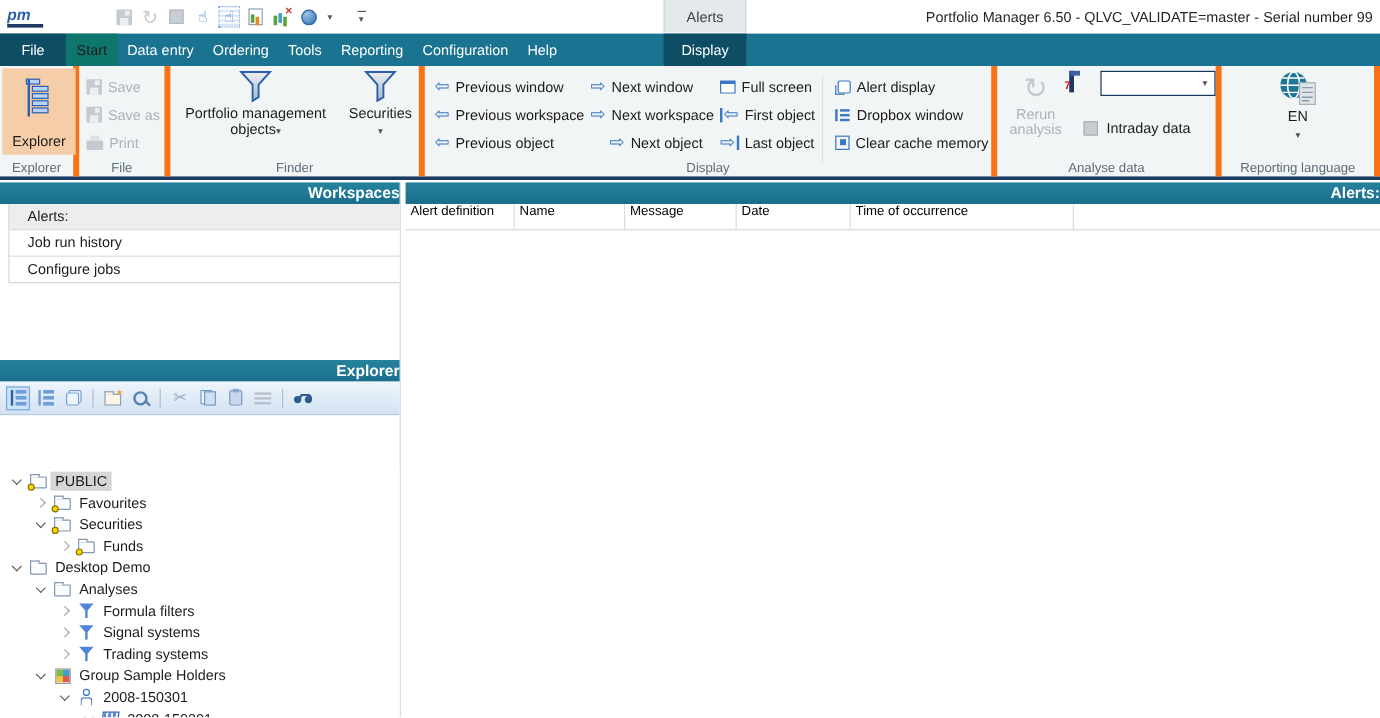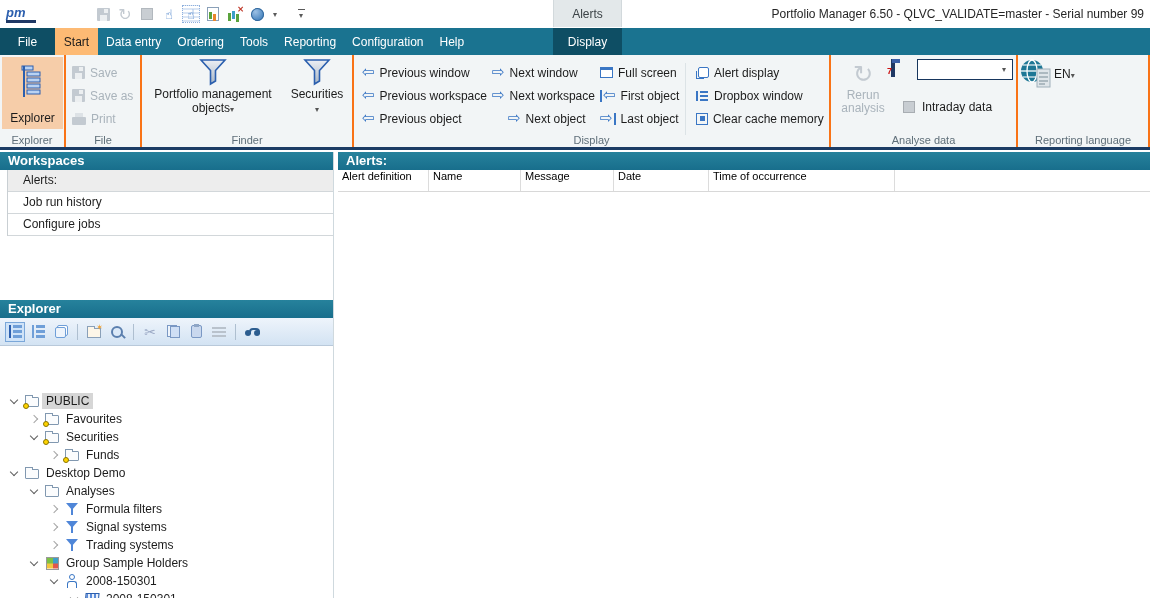--- a/index.html
+++ b/index.html
@@ -36,26 +36,26 @@
   .q-more::before { content:""; width:7px; height:1px; background:#5a5a5a; margin-bottom:1px; }
   .ctx-group { position:absolute; left:553px; top:0; width:69px; height:27px; background:#e3e8ea;
     border-left:1px solid #d2d9dc; border-right:1px solid #d2d9dc; color:#3c4347;
     display:flex; align-items:center; justify-content:center; }
   .win-title { position:absolute; right:6px; top:0; height:27px; display:flex; align-items:center; color:#262626; }
 
   
   .tabbar { position:absolute; left:0; top:28px; width:1150px; height:27px; background:#1a7390; display:flex; }
   .rtab { height:27px; display:flex; align-items:center; justify-content:center; color:#fff; padding:0 8px; cursor:default; }
   .rtab-file { width:55px; background:#0e4e64; }
-  .rtab-start { width:43px; background:#fdba74; color:#1c1c1c; }
+  .rtab-start { width:43px; background:#0f766e; color:#1c1c1c; }
   .rtab-display { position:absolute; left:553px; top:0; width:69px; background:#0e4e64; }
 
   
   .ribbon { position:absolute; left:0; top:55px; width:1150px; height:95px; background:#f2f5f6; border-bottom:3px solid #1c3c64; }
-  .rgroup { position:absolute; top:0; height:92px; border-right:2px solid #f97316; }
+  .rgroup { position:absolute; top:0; height:92px; border-right:5px solid #f97316; }
   .rgroup-label { position:absolute; bottom:1px; left:0; right:0; text-align:center; font-size:11px; color:#5e6e78; }
   .g-explorer { left:0; width:66px; }
   .g-file { left:66px; width:76px; }
   .g-finder { left:142px; width:212px; }
   .g-display { left:354px; width:477px; }
   .g-analyse { left:831px; width:187px; }
   .g-lang { left:1018px; width:132px; }
 
   .big-explorer { position:absolute; left:2px; top:2px; width:61px; height:72px; background:#f6cda9;
     display:flex; flex-direction:column; align-items:center; justify-content:flex-end; padding-bottom:4px; }
@@ -95,25 +95,25 @@
   .i-cal::before { content:"7"; position:absolute; right:1px; bottom:-1px; font-size:9px; font-weight:bold; color:#cc1111; }
   .i-cal::after { content:""; position:absolute; top:-2px; left:-1px; width:8px; height:4px; background:#3a5fa8; }
   .cal-wrap { position:absolute; left:60px; top:6px; }
   .combo { position:absolute; left:86px; top:4px; width:96px; height:21px; border:1px solid #17365d; background:#fff;
     display:flex; align-items:center; }
   .combo .cval { flex:1; padding-left:4px; }
   .combo .cbtn { width:16px; height:100%; display:flex; align-items:center; justify-content:center; color:#555; font-size:8px; font-family:"DejaVu Sans",sans-serif; }
   .intraday { position:absolute; left:72px; top:42px; height:20px; display:flex; align-items:center; gap:7px; }
   .i-check { width:12px; height:12px; background:#c8cdd2; border:1px solid #a8adb2; }
 
-  .lang-btn { position:absolute; left:0; right:0; top:3px; display:flex; flex-direction:row; align-items:center; }
+  .lang-btn { position:absolute; left:0; right:0; top:3px; display:flex; flex-direction:column; align-items:center; }
 
   
   .panel-header { height:18px; background:linear-gradient(#26829c,#186e8c); color:#fff; font-weight:bold; font-size:13px;
-    line-height:18px; padding-left:8px; }
+    line-height:18px; padding-left:8px;text-align:right; }
   .leftcol { position:absolute; left:0; top:152px; width:334px; height:446px; border-right:1px solid #cfd9de; }
   .ws-list { margin-left:7px; border-left:1px solid #c9cfd3; }
   .ws-item { height:22px; line-height:21px; padding-left:15px; border-bottom:1px solid #d2d7da; background:#fff; cursor:default; }
   .ws-item.sel { background:#ededed; }
 
   .explorer-block { position:absolute; left:0; top:148px; right:0; bottom:0; display:flex; flex-direction:column; }
   .etoolbar { height:28px; background:linear-gradient(#eef4fb,#d3e3f3); border-bottom:1px solid #b9c9da;
     display:flex; align-items:center; padding-left:5px; gap:3px; }
   .tbtn { width:20px; height:20px; display:flex; align-items:center; justify-content:center; }
   .tbtn.sel { background:#cfe3f8; border:1px solid #7aa7d9; }

